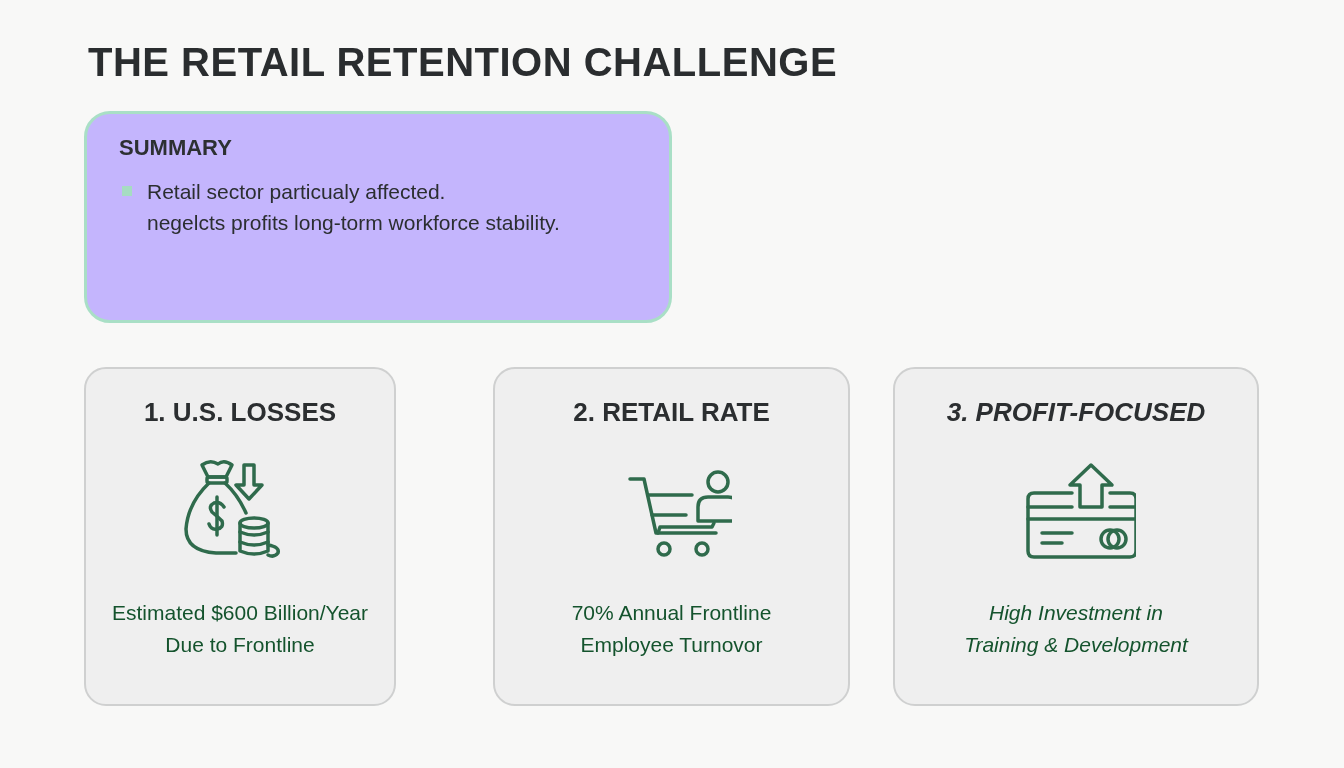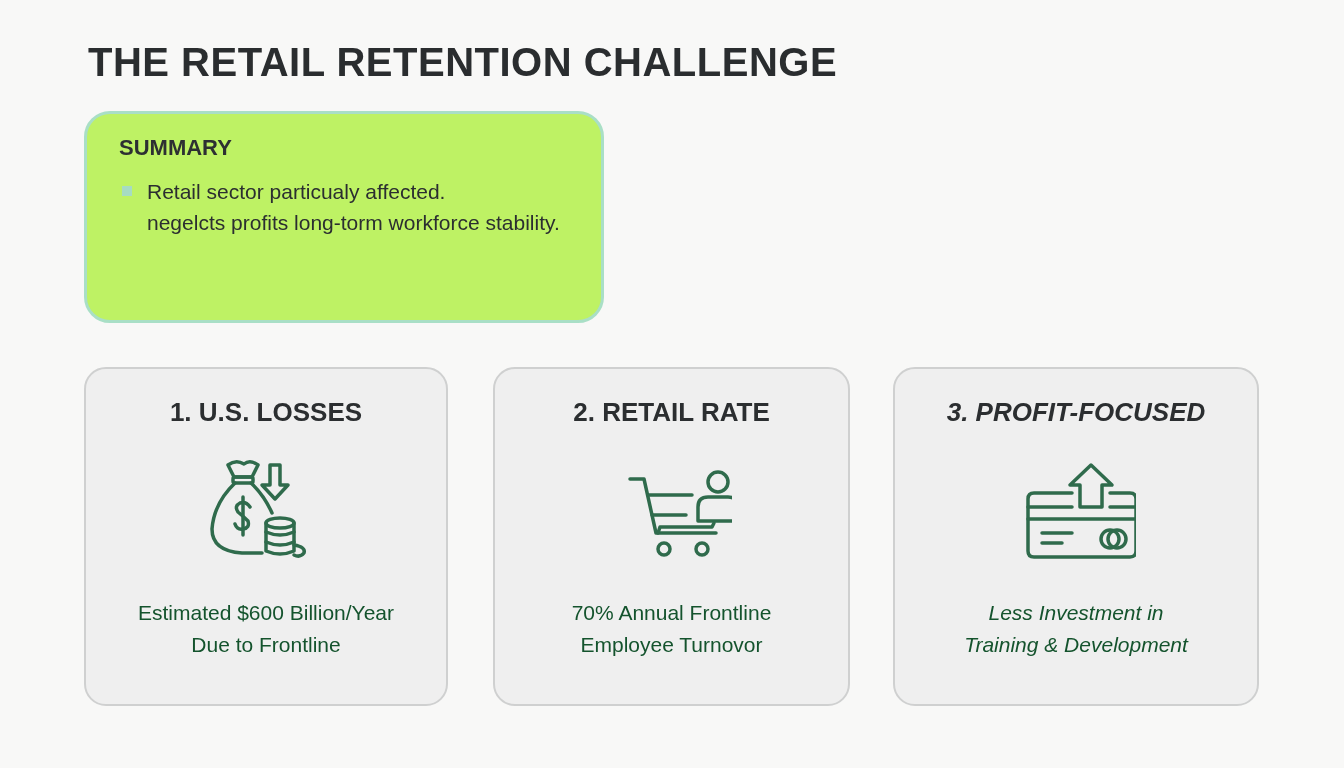--- a/index.html
+++ b/index.html
@@ -1,24 +1,24 @@
 <!DOCTYPE html>
 <html><head>
 <meta charset="utf-8">
 <style>
   html,body{margin:0;padding:0;}
   body{width:1344px;height:768px;background:#f8f8f7;font-family:"Liberation Sans",sans-serif;color:#2b2e30;position:relative;overflow:hidden;}
   .title{position:absolute;left:88px;top:40px;font-size:40px;font-weight:bold;letter-spacing:0.5px;color:#2a2d2f;margin:0;white-space:nowrap;}
-  .summary{position:absolute;left:84px;top:111px;width:520px;height:212px;box-sizing:border-box;border:3px solid #a9dfc6;border-radius:26px;background:#bef264;}
+  .summary{position:absolute;left:84px;top:111px;width:588px;height:212px;box-sizing:border-box;border:3px solid #a9dfc6;border-radius:26px;background:#c4b5fd;}
   .summary-heading{position:absolute;left:32px;top:21px;font-size:22px;font-weight:bold;color:#2d3032;}
   .bullets{position:absolute;left:34px;top:62px;margin:0;padding:0;list-style:none;}
   .bullet{position:relative;padding-left:26px;font-size:21px;line-height:31px;color:#2b2e30;}
   .bullet .sq{position:absolute;left:1px;top:10px;width:10px;height:10px;background:#a6dcc2;}
   .bullet .line{display:block;white-space:nowrap;}
-  .card{position:absolute;top:367px;width:364px;height:339px;box-sizing:border-box;border:2px solid #cfd0d0;border-radius:22px;background:#efefef;}
+  .card{position:absolute;top:367px;width:312px;height:339px;box-sizing:border-box;border:2px solid #cfd0d0;border-radius:22px;background:#efefef;}
   .card-title{position:absolute;top:28px;left:0;right:0;text-align:center;font-size:26px;font-weight:bold;color:#2b2e30;white-space:nowrap;}
   .card-icon{position:absolute;left:50%;top:86px;width:120px;height:110px;margin-left:-60px;}
   .card-text{position:absolute;top:228px;left:0;right:0;text-align:center;font-size:21px;line-height:32px;color:#14532d;}
   .card-text span{display:block;}
 </style>
 </head>
 <body>
 
 <h1 class="title">THE RETAIL RETENTION CHALLENGE</h1>
 
@@ -79,16 +79,16 @@
     <path d="M56 38 L18 38 Q12 38 12 44 L12 96 Q12 102 18 102 L114 102 Q120 102 120 96 L120 44 Q120 38 114 38 L94 38"></path>
     <path d="M12 52 L56 52 M94 52 L120 52"></path>
     <path d="M12 64 L120 64"></path>
     <path d="M26 78 L56 78"></path>
     <path d="M26 88 L46 88"></path>
     <circle cx="94" cy="84" r="9"></circle>
     <circle cx="101" cy="84" r="9"></circle>
     <path d="M64 52 L64 30 L54 30 L75 10 L96 30 L86 30 L86 52 Z"></path>
   </svg>
   <div class="card-text">
-    <span>Less Investment in</span>
+    <span>High Investment in</span>
     <span>Training &amp; Development</span>
   </div>
 </div>
 
 </body></html>

